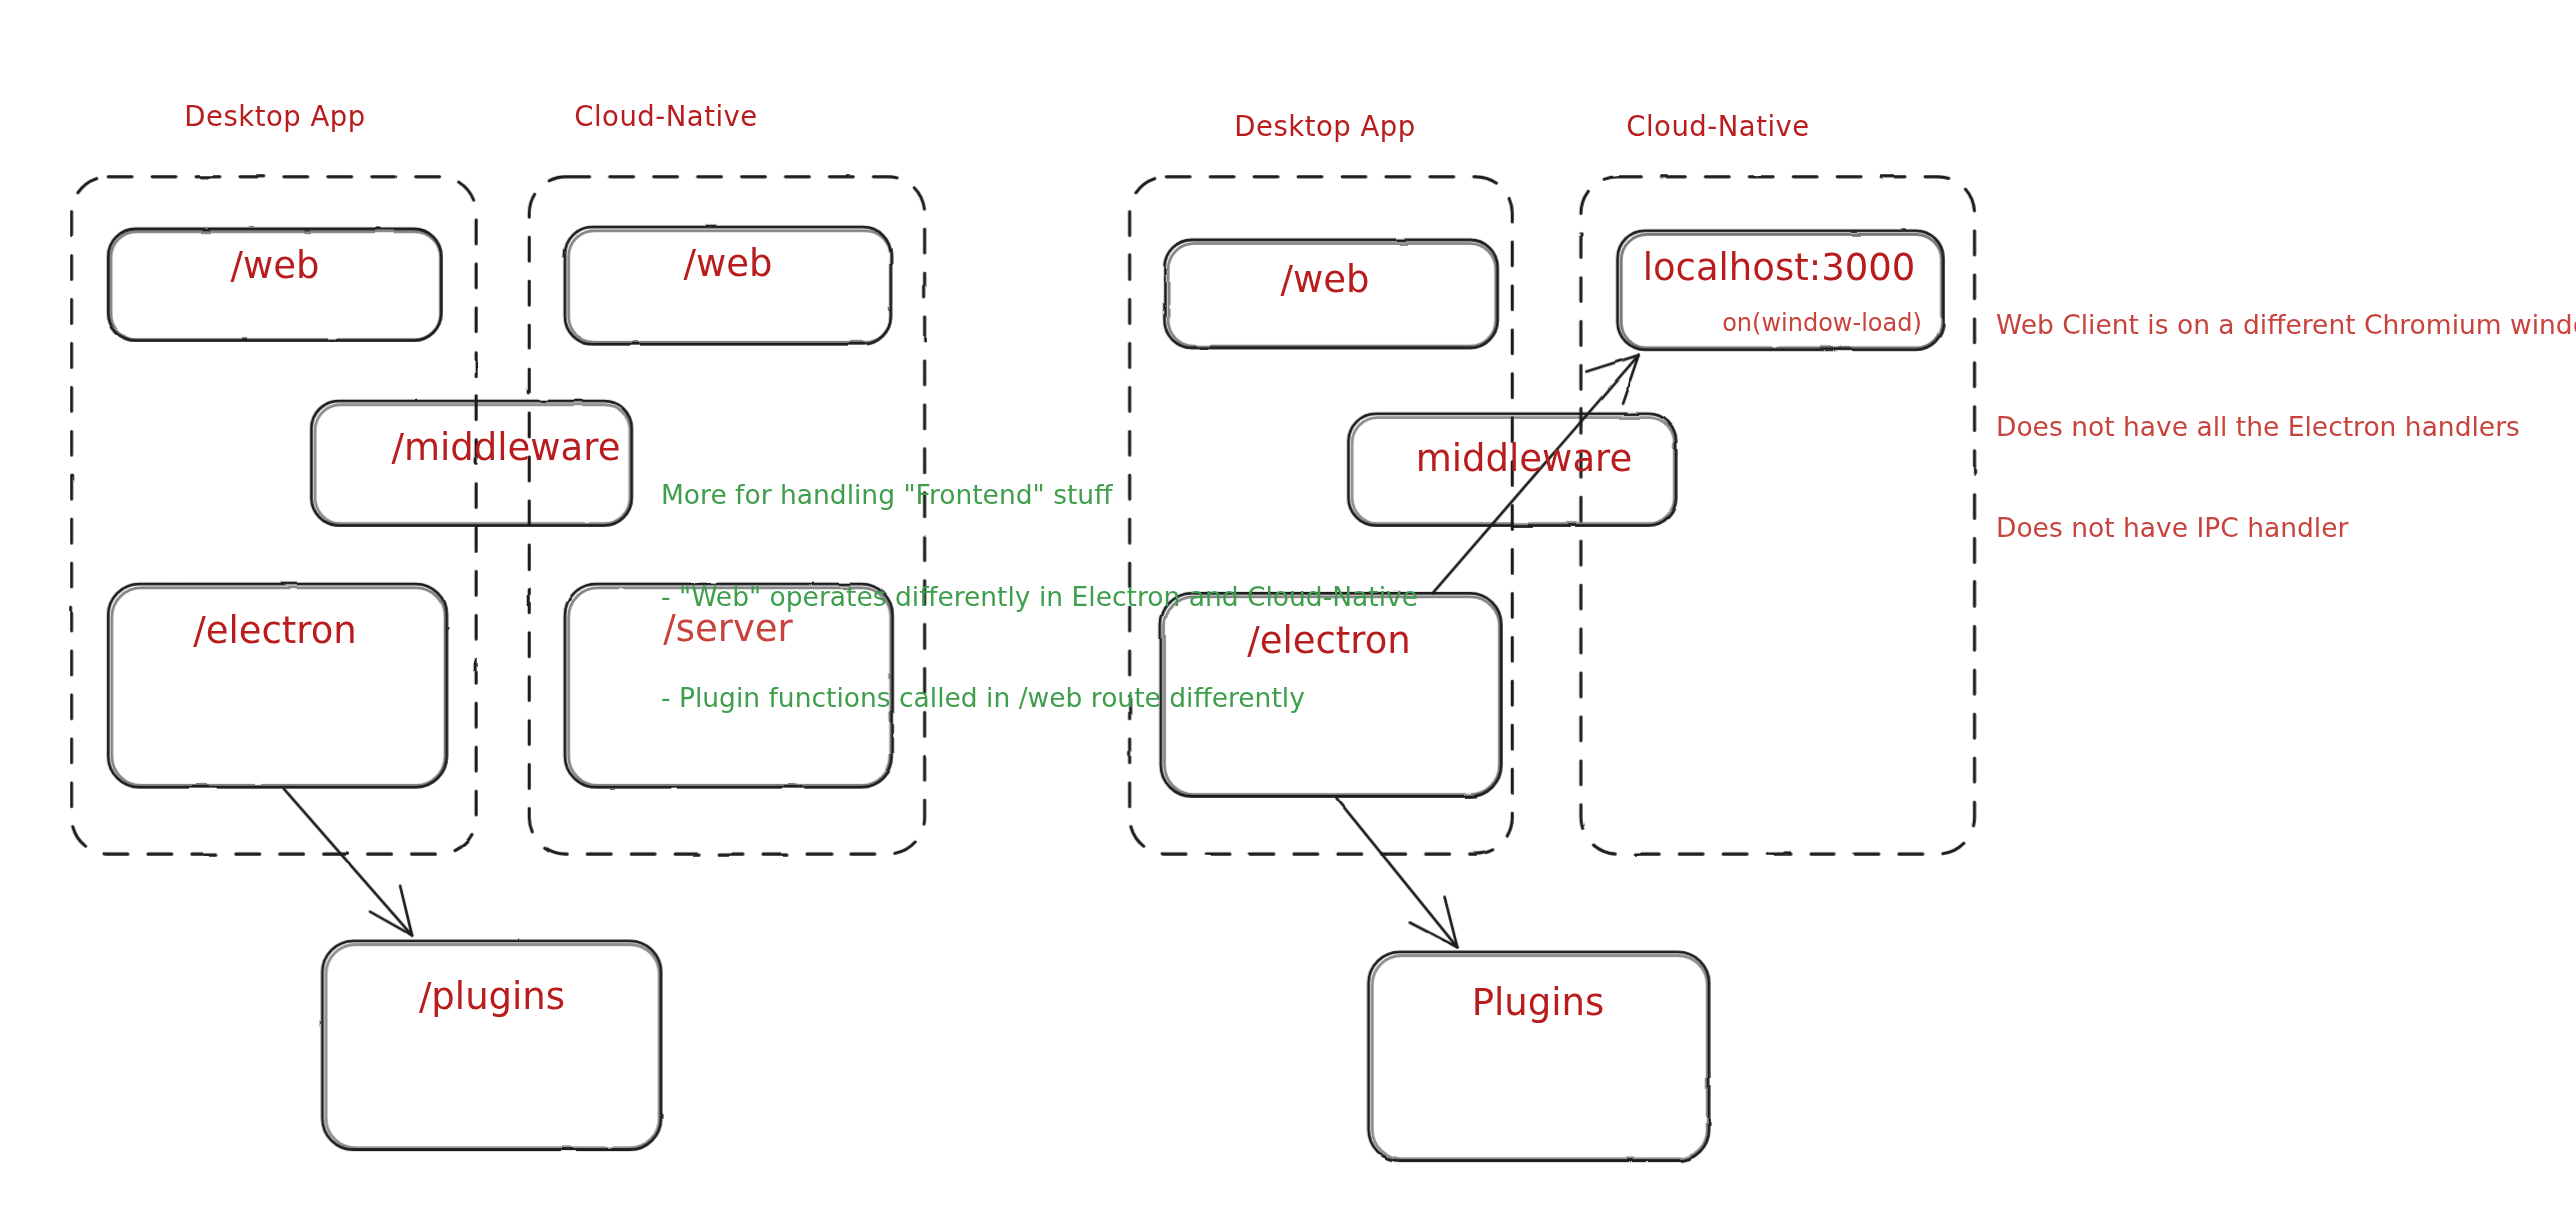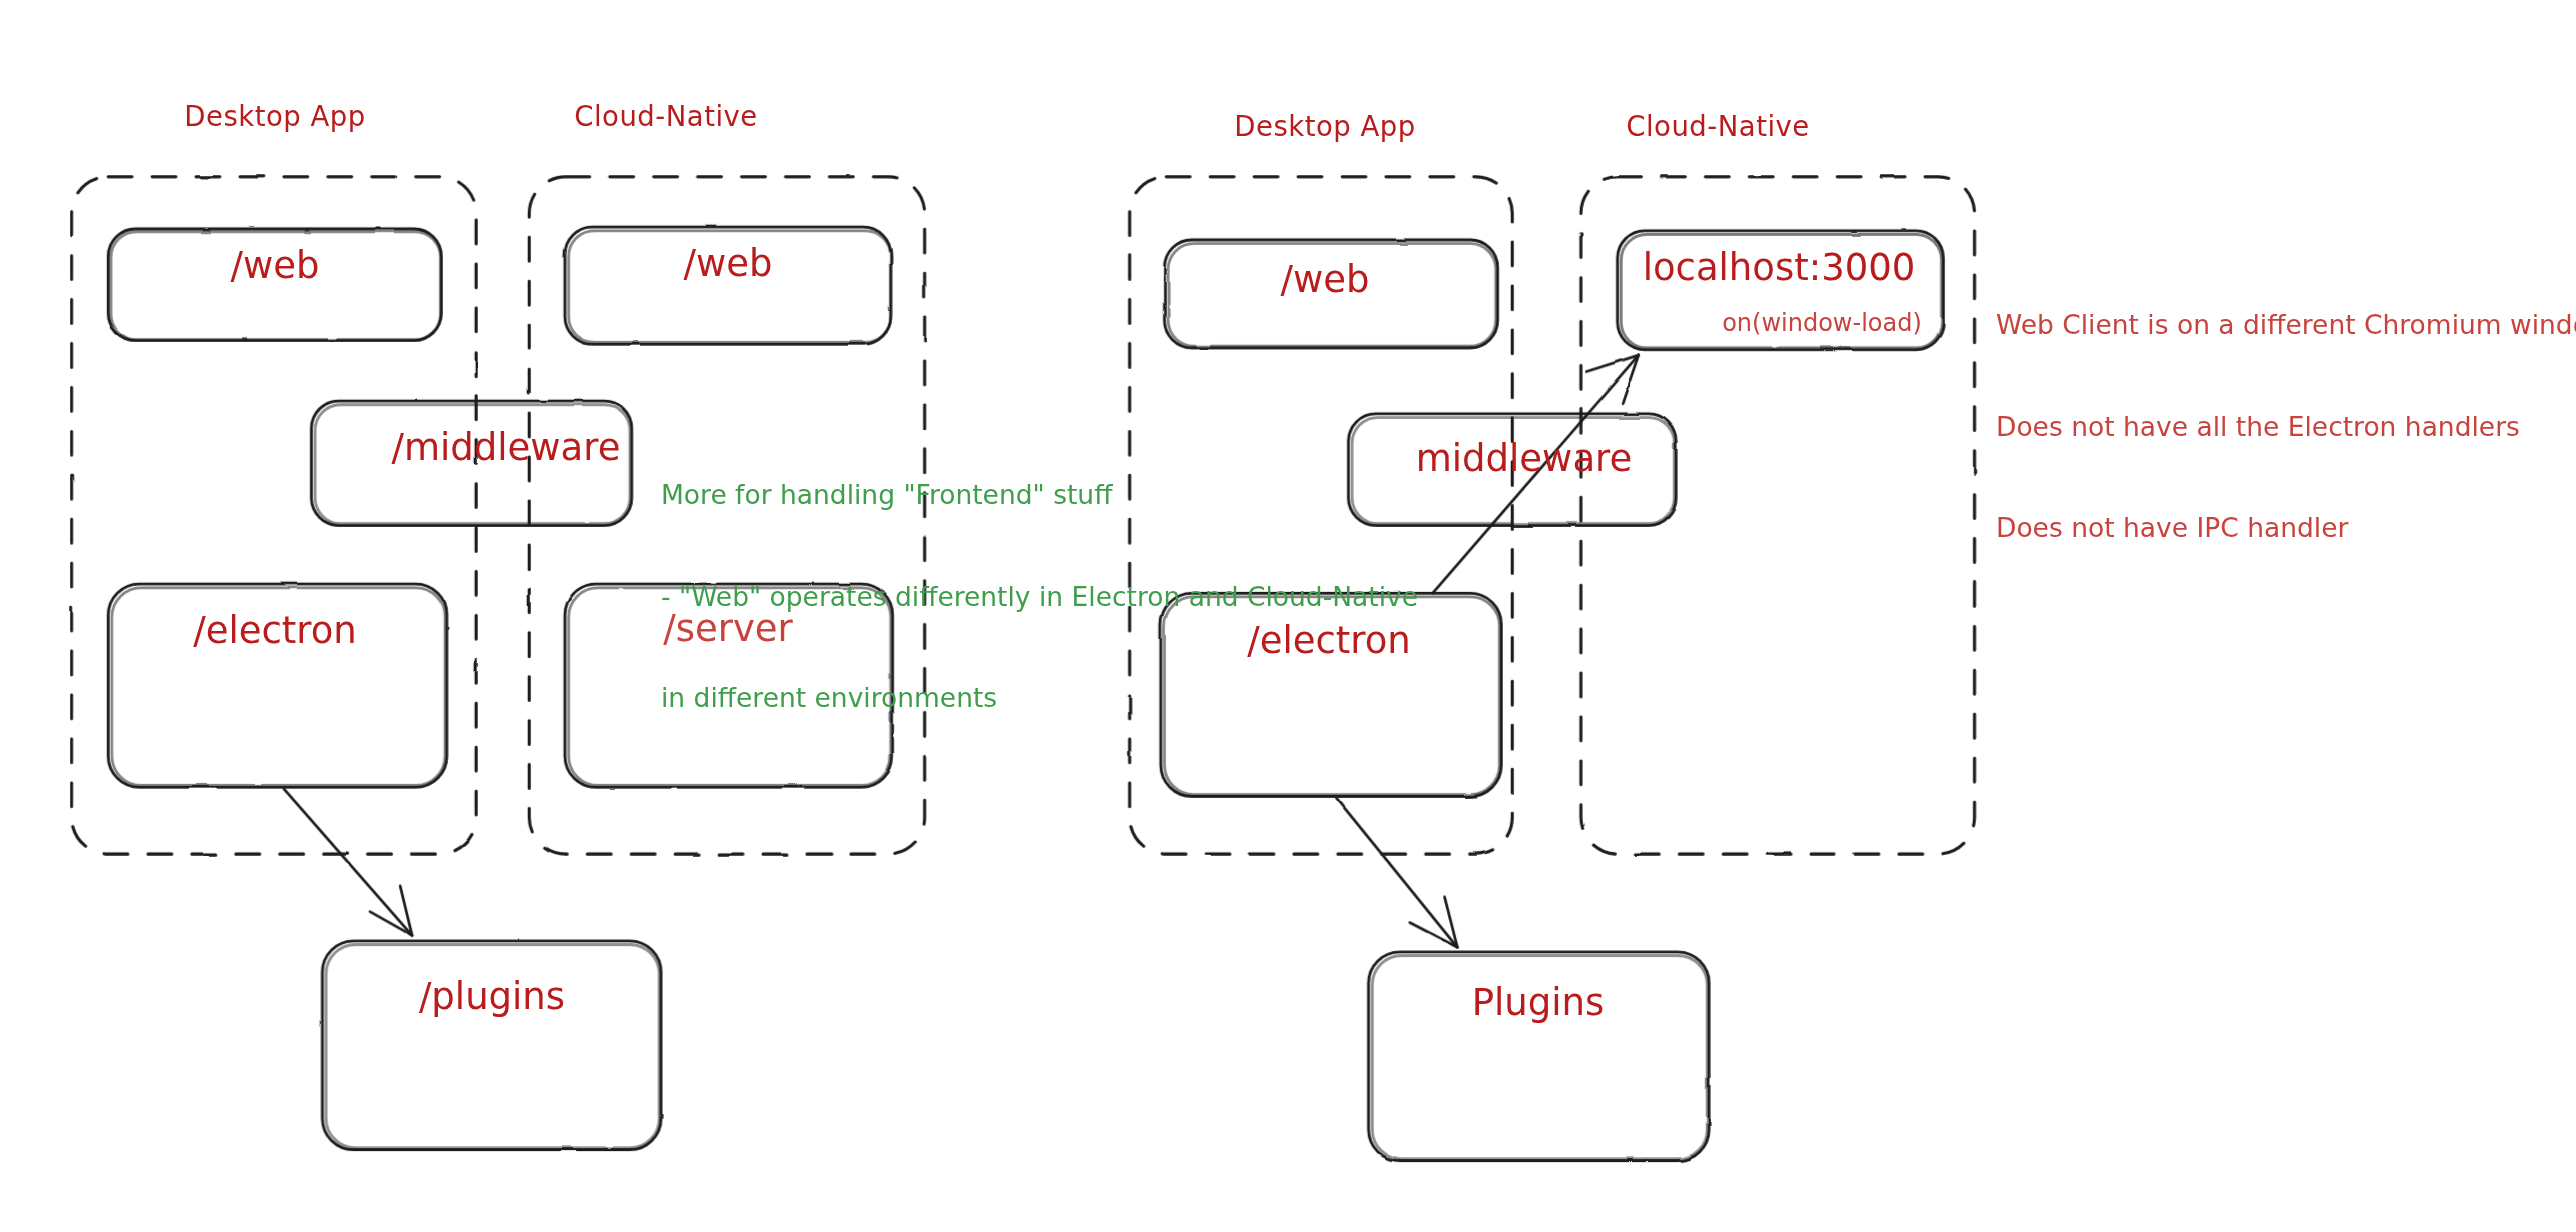--- a/index.html
+++ b/index.html
@@ -190,21 +190,21 @@
 
   <div class="label node-label" style="left:1524px; top:440px;">middleware</div>
 
   <div class="label node-label" style="left:1329px; top:622px;">/electron</div>
 
   <div class="label node-label" style="left:1538px; top:984px;">Plugins</div>
 
   <div class="note note-green" style="left:661px; top:410px;">
     <div>More for handling "Frontend" stuff</div>
     <div>- "Web" operates differently in Electron and Cloud-Native</div>
-    <div>in different environments</div>
+    <div>- Plugin functions called in /web route differently</div>
   </div>
 
   <div class="note note-red" style="left:1996px; top:240px;">
     <div>Web Client is on a different Chromium window</div>
     <div>Does not have all the Electron handlers</div>
     <div>Does not have IPC handler</div>
   </div>
 
 </div>
 

